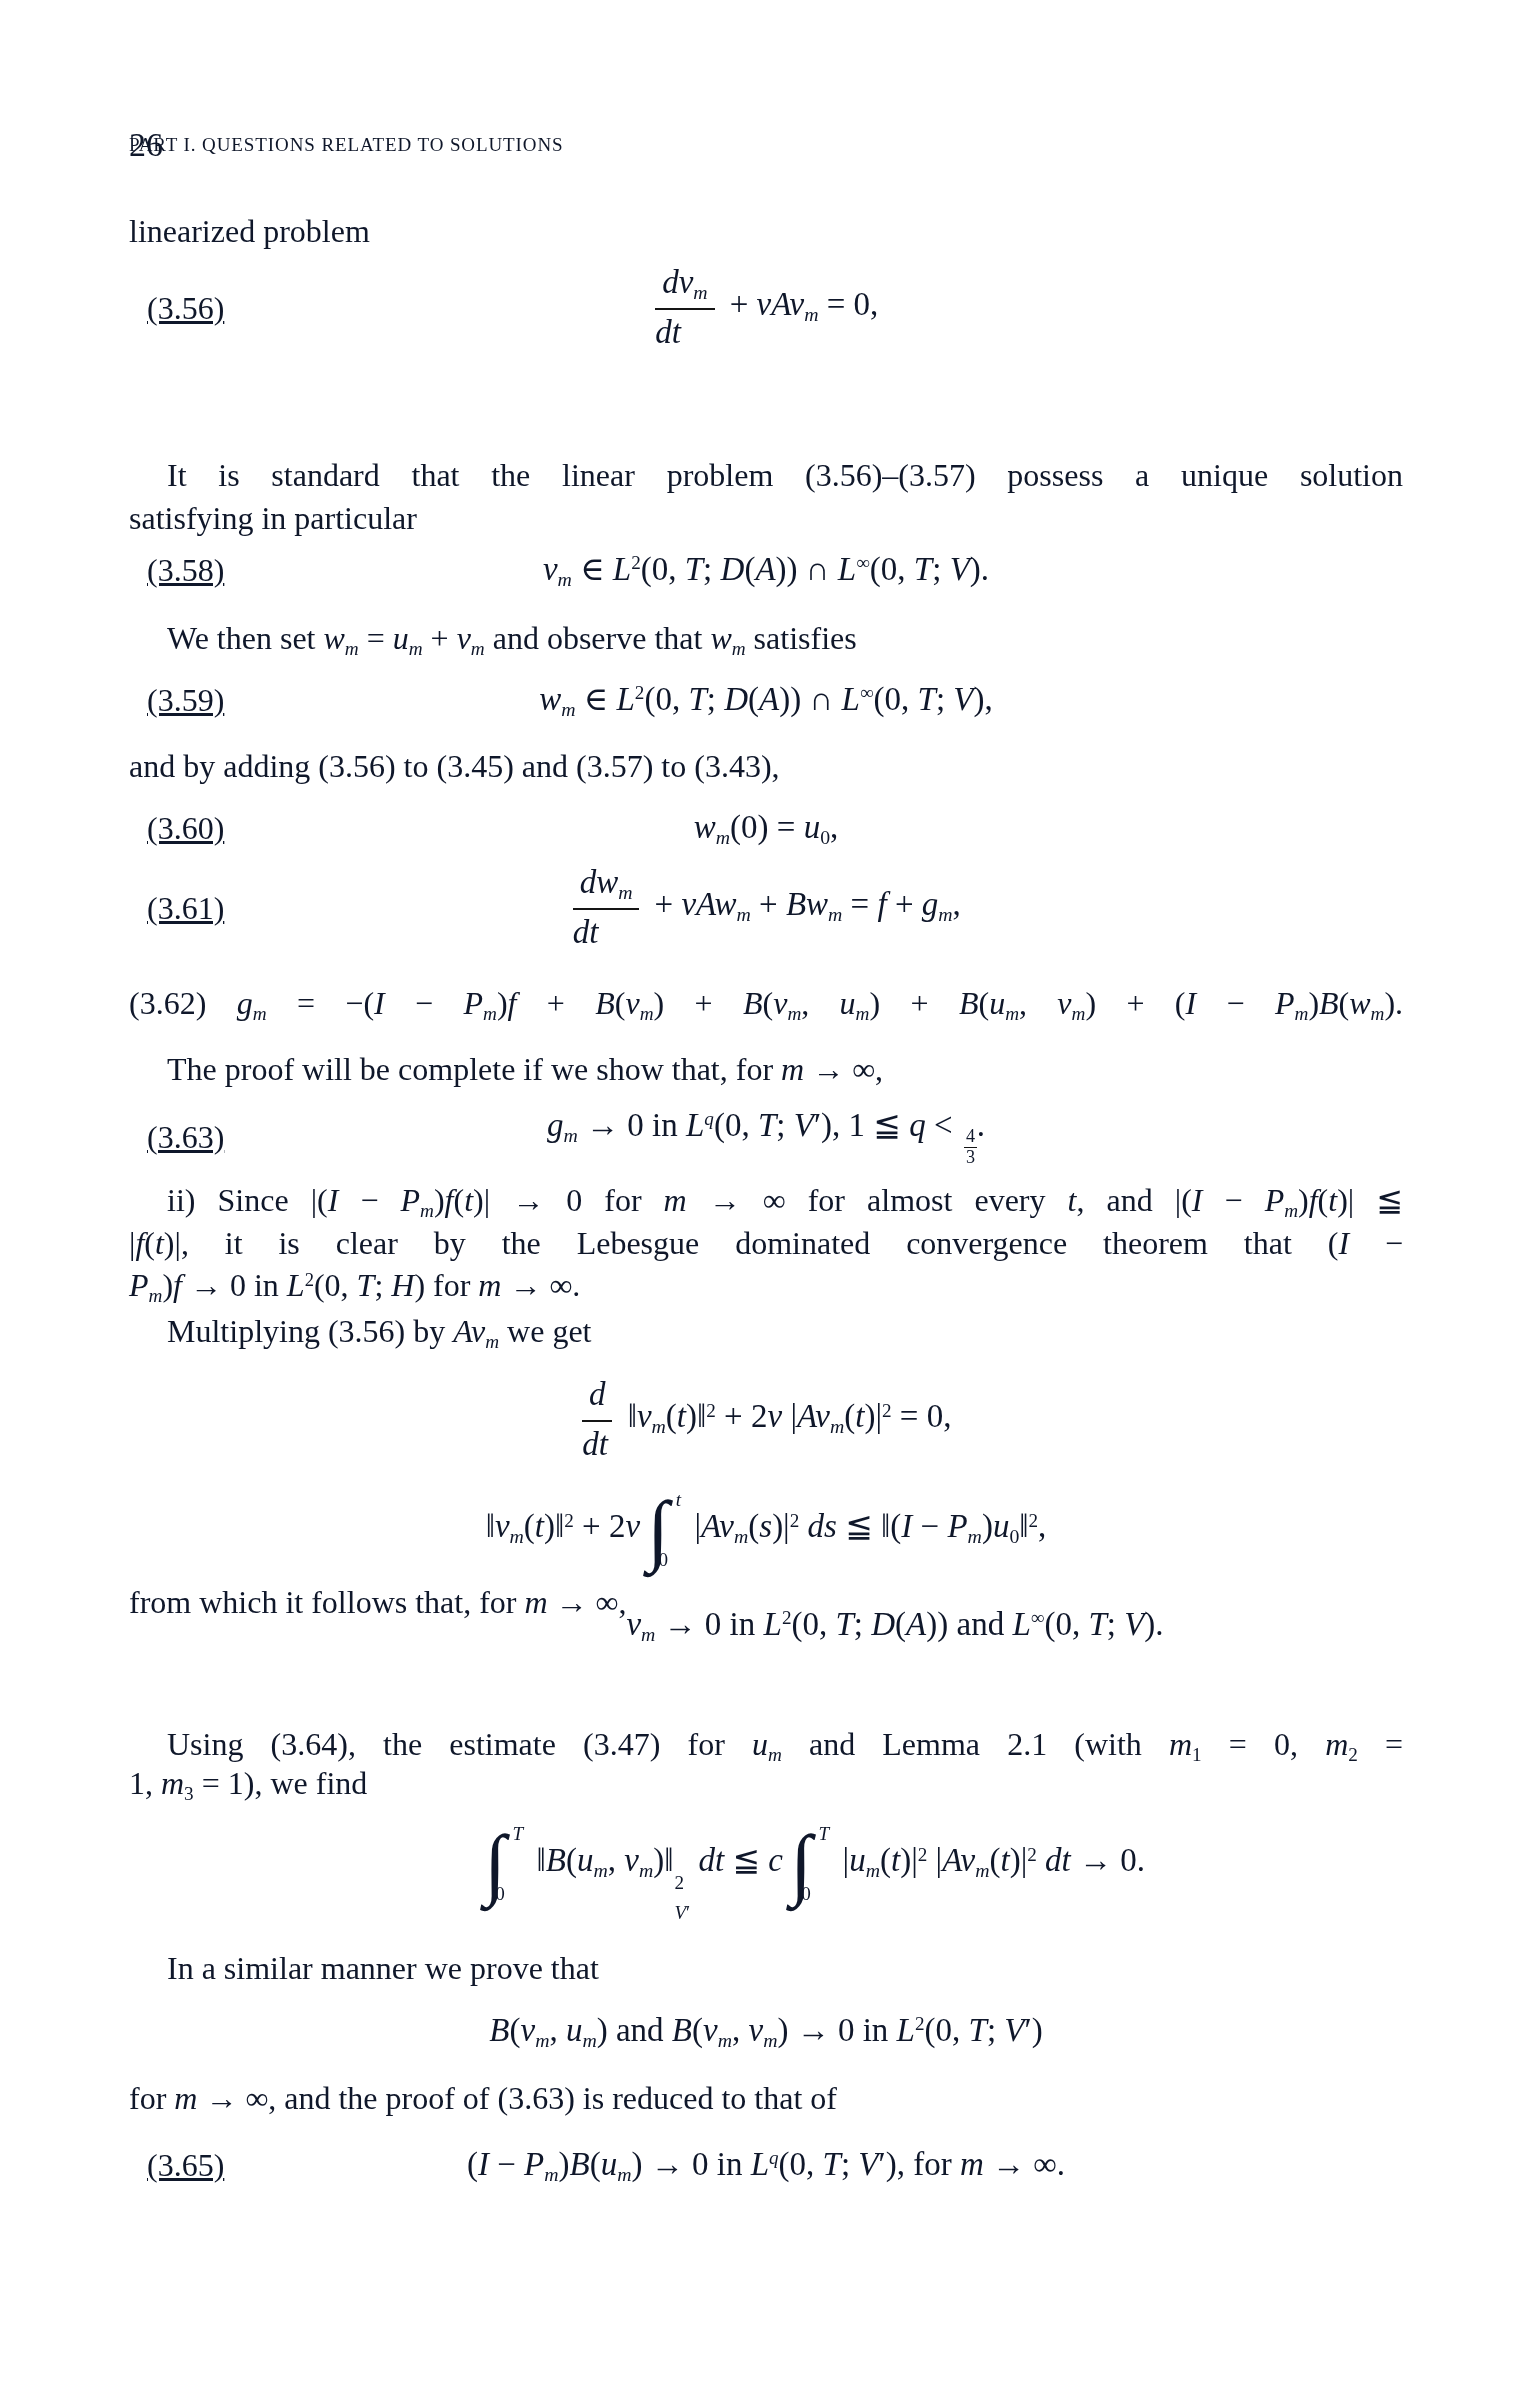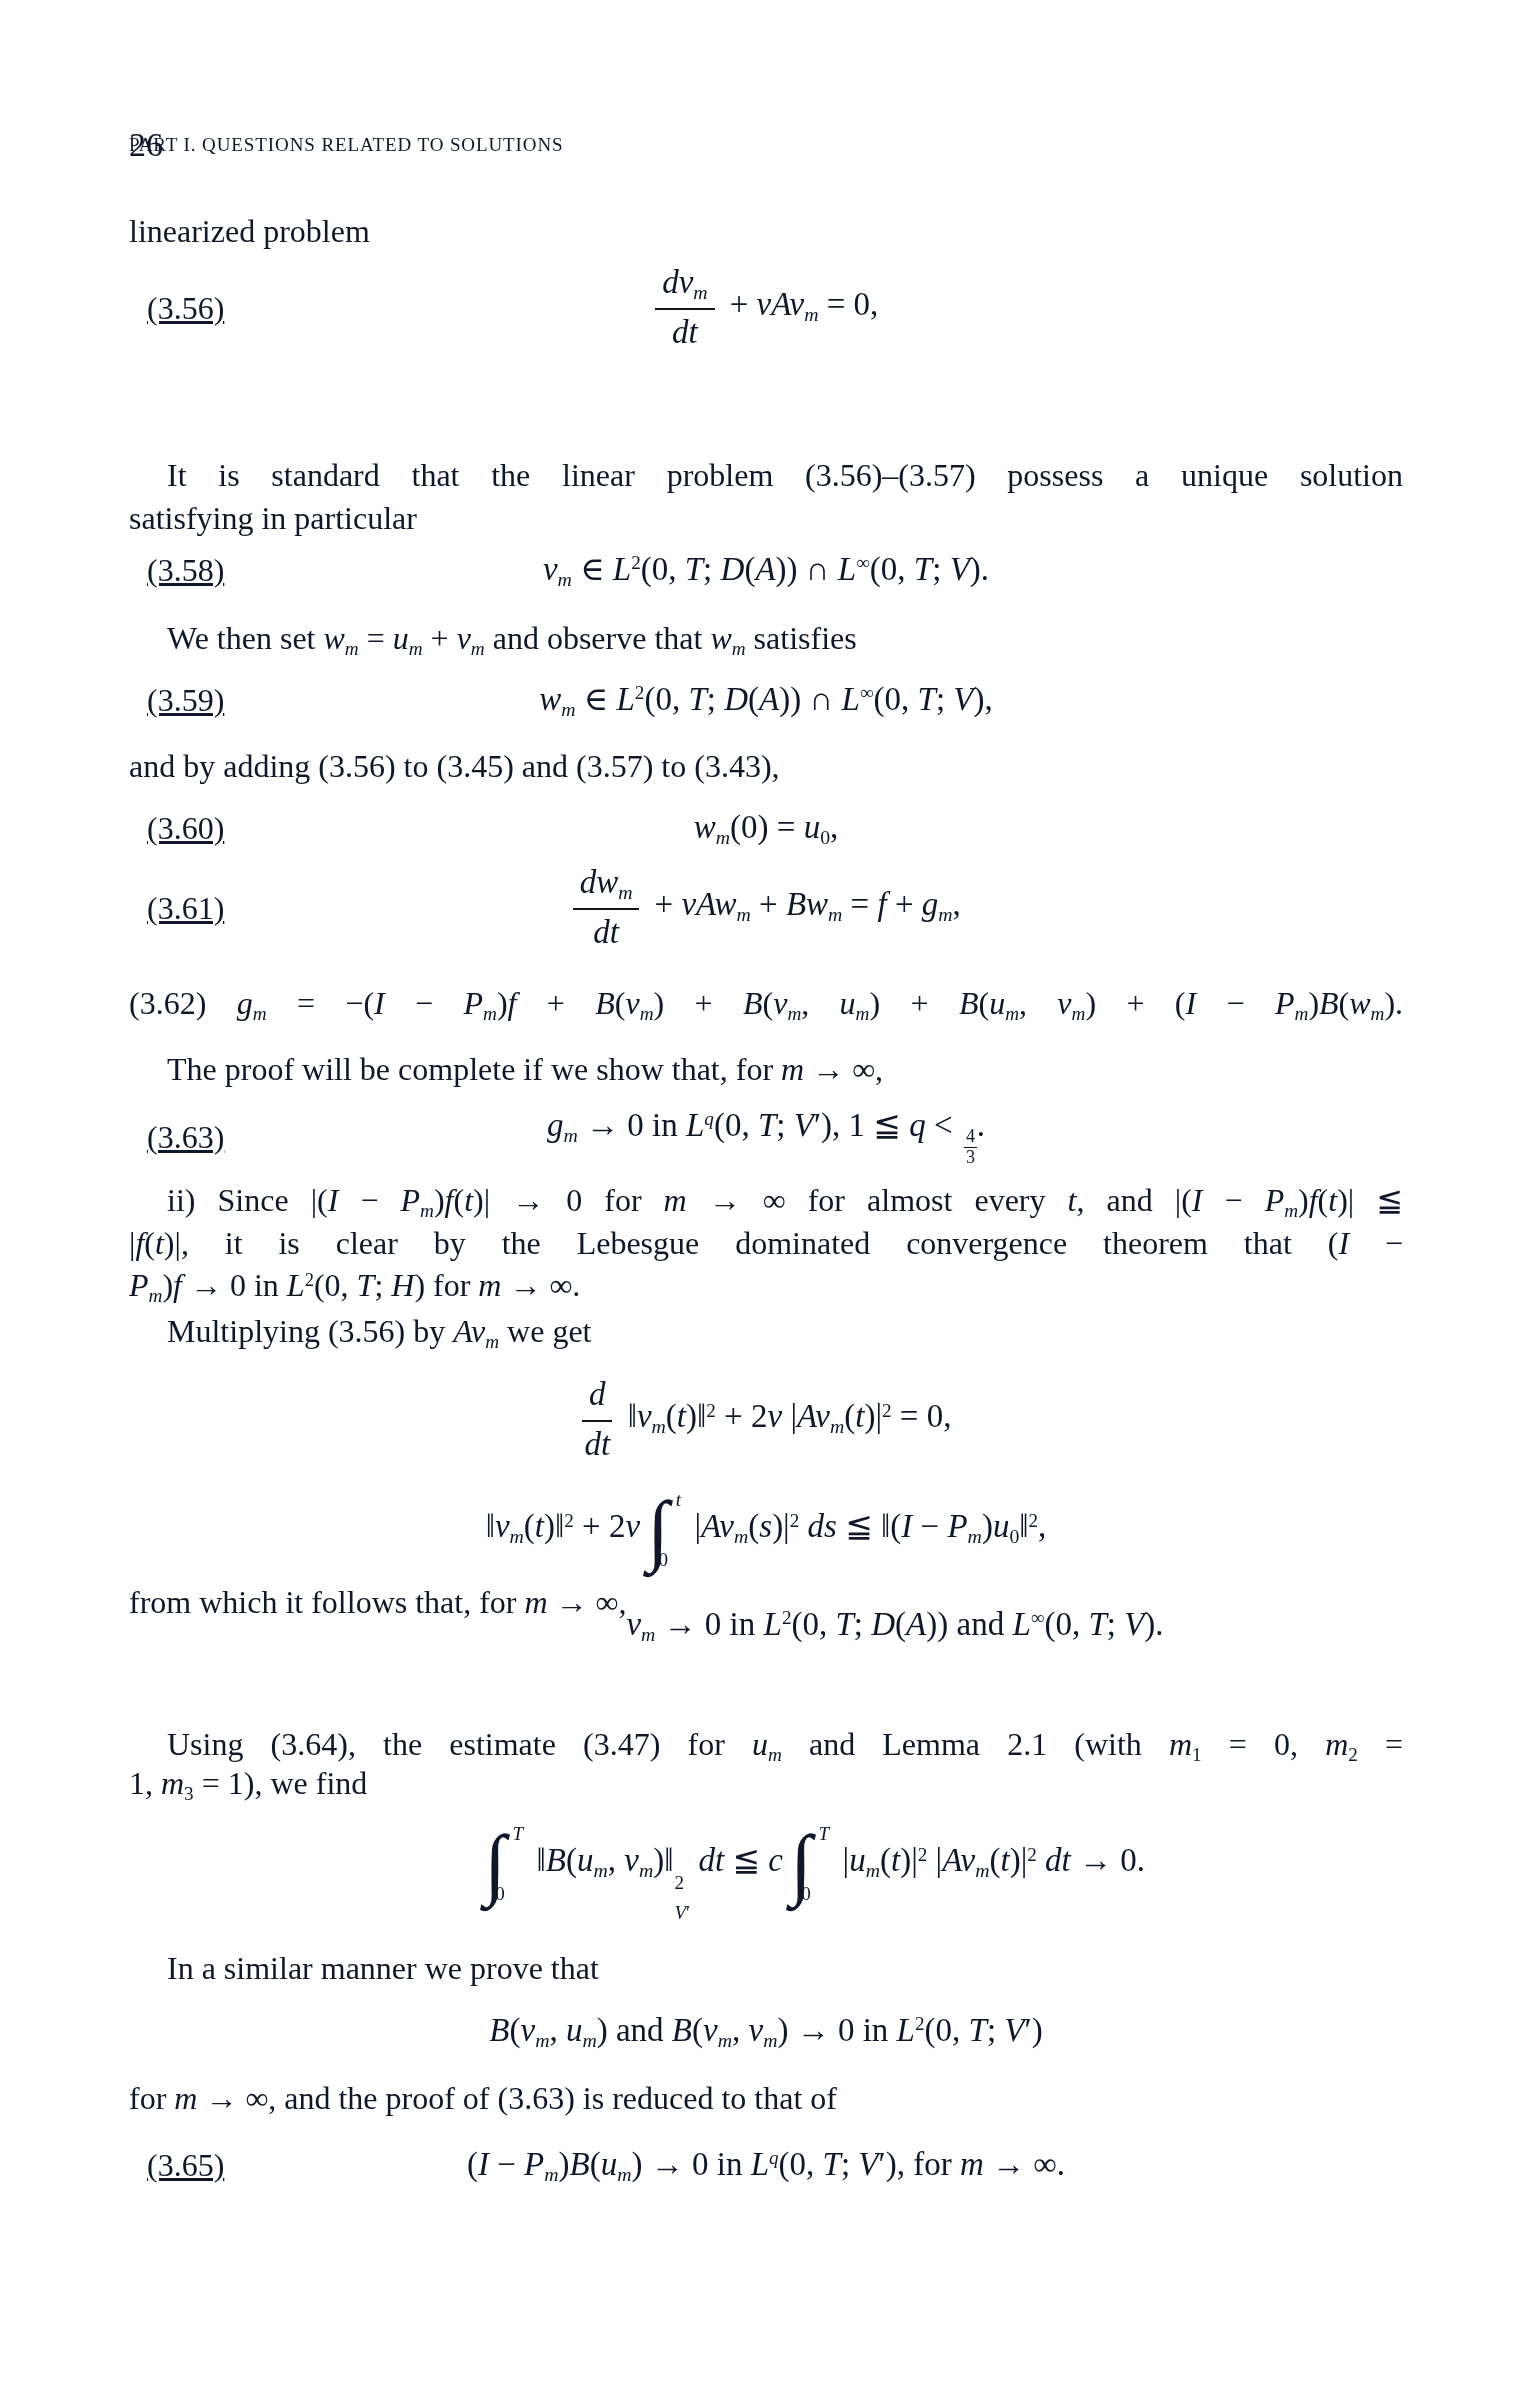--- a/index.html
+++ b/index.html
@@ -24,21 +24,21 @@
   .eqrow{
     position:absolute; left:129px; width:1274px;
     display:flex; align-items:center; justify-content:center;
     font-size:33px; line-height:1.25;
   }
   .eqlabel{position:absolute; left:18px; top:50%; transform:translateY(-50%); font-size:32px;text-decoration:underline;}
   .eqmath{white-space:nowrap;}
   
   sub{font-size:60%; line-height:0; vertical-align:-0.3em;}
   sup{font-size:58%; line-height:0; vertical-align:0.55em;}
-  .fr{display:inline-flex; flex-direction:column; text-align:center; vertical-align:middle; margin:0 6.9px 0 1.7px;}
+  .fr{display:inline-flex; flex-direction:column; vertical-align:middle; margin:0 6.9px 0 1.7px;}
   .fr .fn{display:block; padding:0 6.9px 4.3px; border-bottom:2.6px solid #151515;}
   .fr .fd{display:block; padding-top:2.6px;}
   .int{display:inline-flex; align-items:center; vertical-align:middle; margin:0 5.2px 0 6.9px;}
   .ig{font-size:240%; line-height:0.82; font-style:normal;}
   .il{display:inline-flex; flex-direction:column; justify-content:space-between; height:79px; font-size:58%; line-height:1; margin-left:-3.4px;}
   .il .iu{margin-left:10.3px;}
   .il .ib{margin-left:-6.9px;}
   .ss{display:inline-flex; flex-direction:column; justify-content:space-between; height:50px; font-size:58%; line-height:1; vertical-align:-17px; margin-left:0.9px;}
   .sf{display:inline-flex; flex-direction:column; align-items:center; font-size:55%; line-height:1.05; vertical-align:-5.2px; margin-left:3.4px;}
   .sf .sfn{border-bottom:1.7px solid #151515; padding:0 1.7px 0.9px;}

